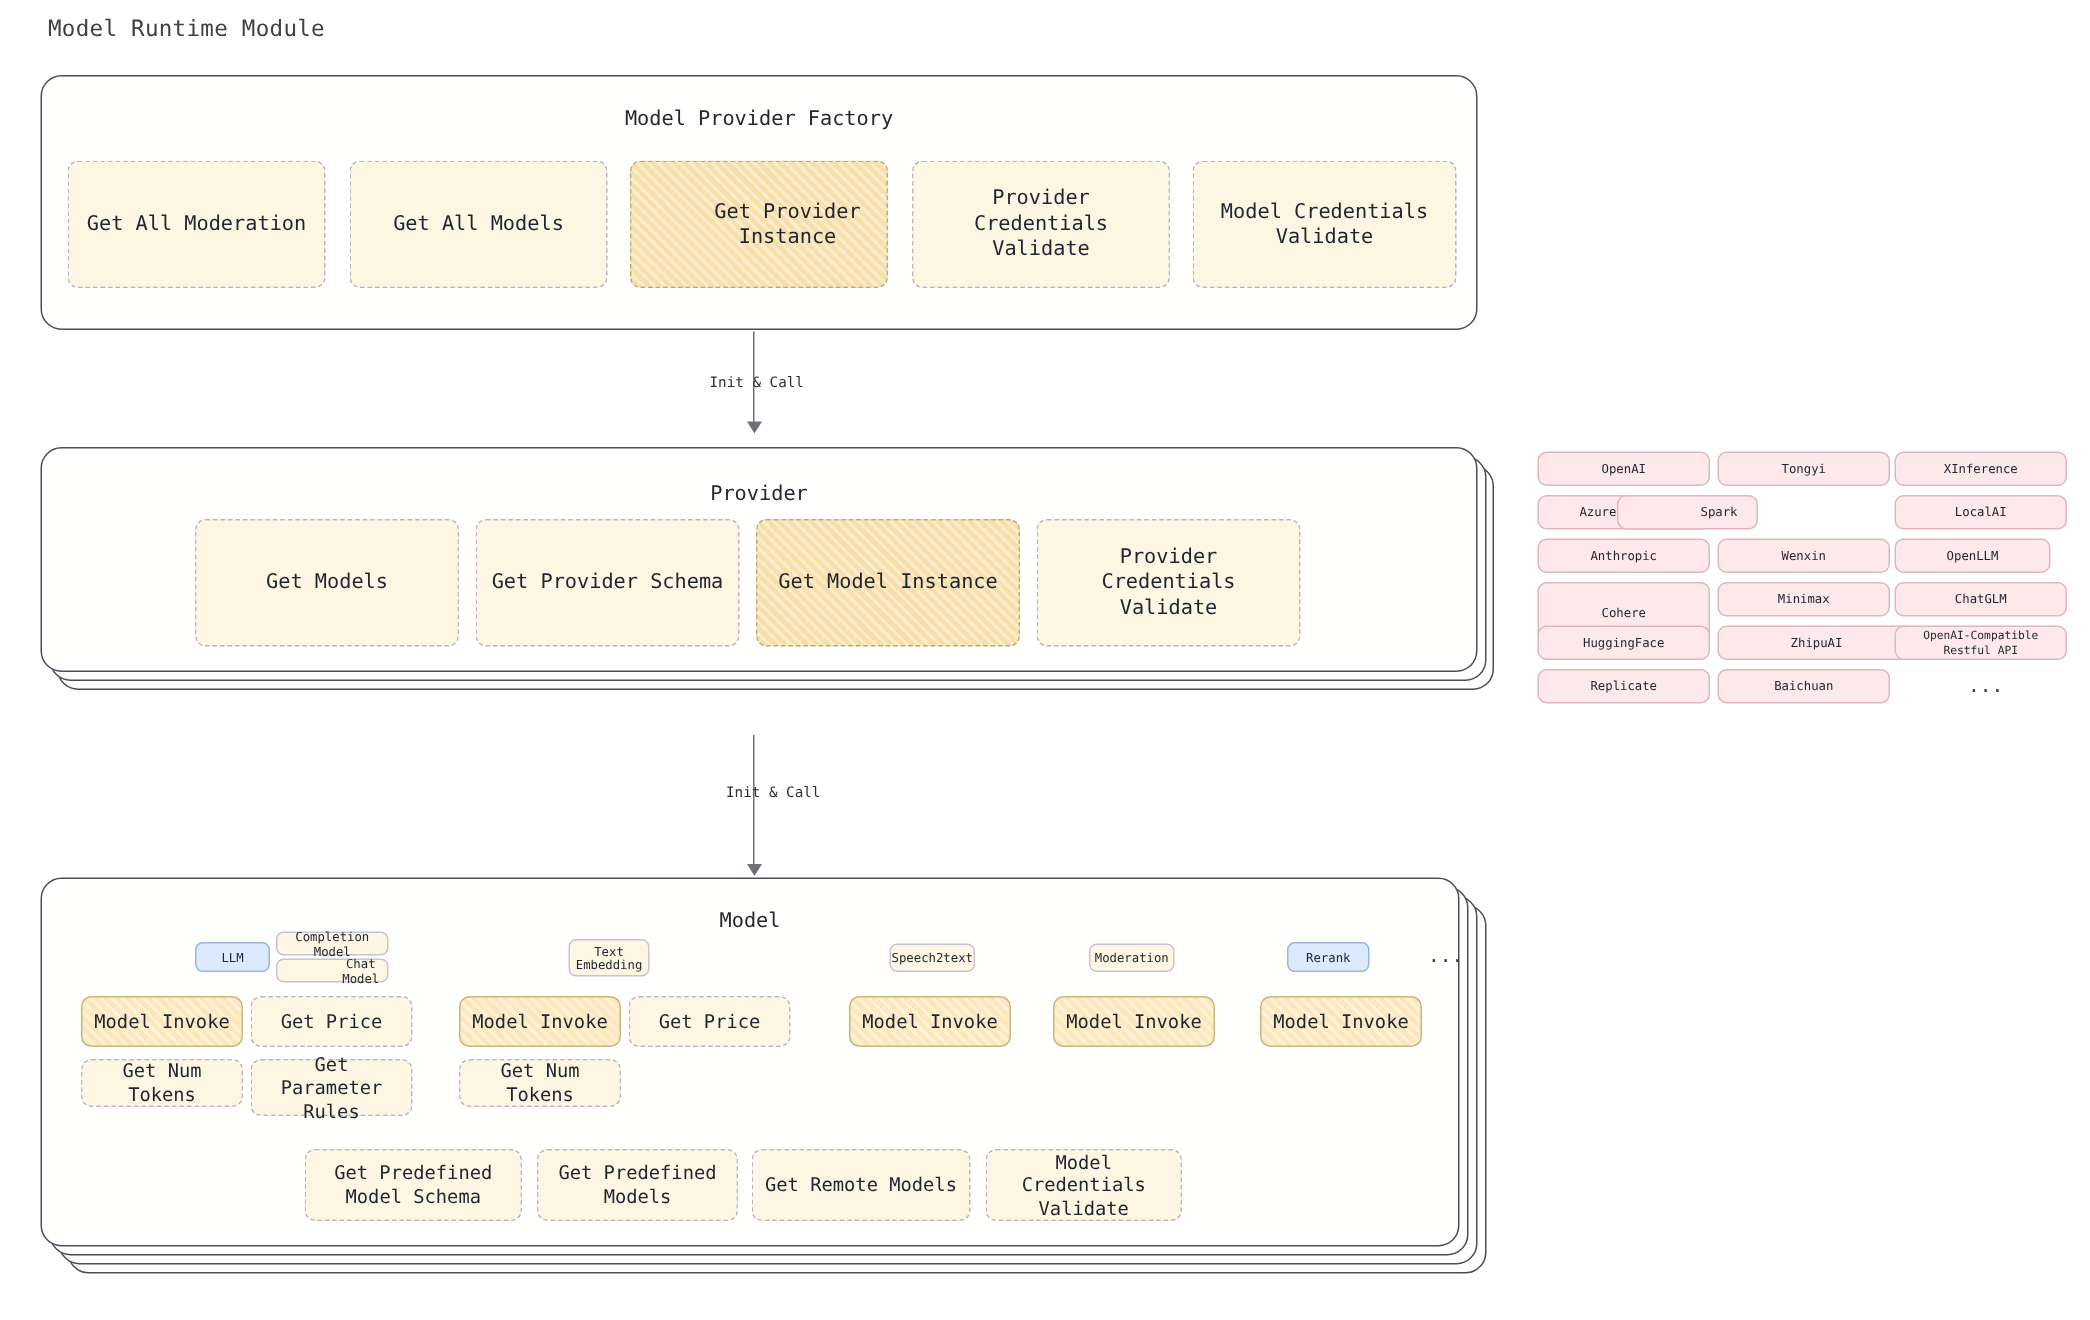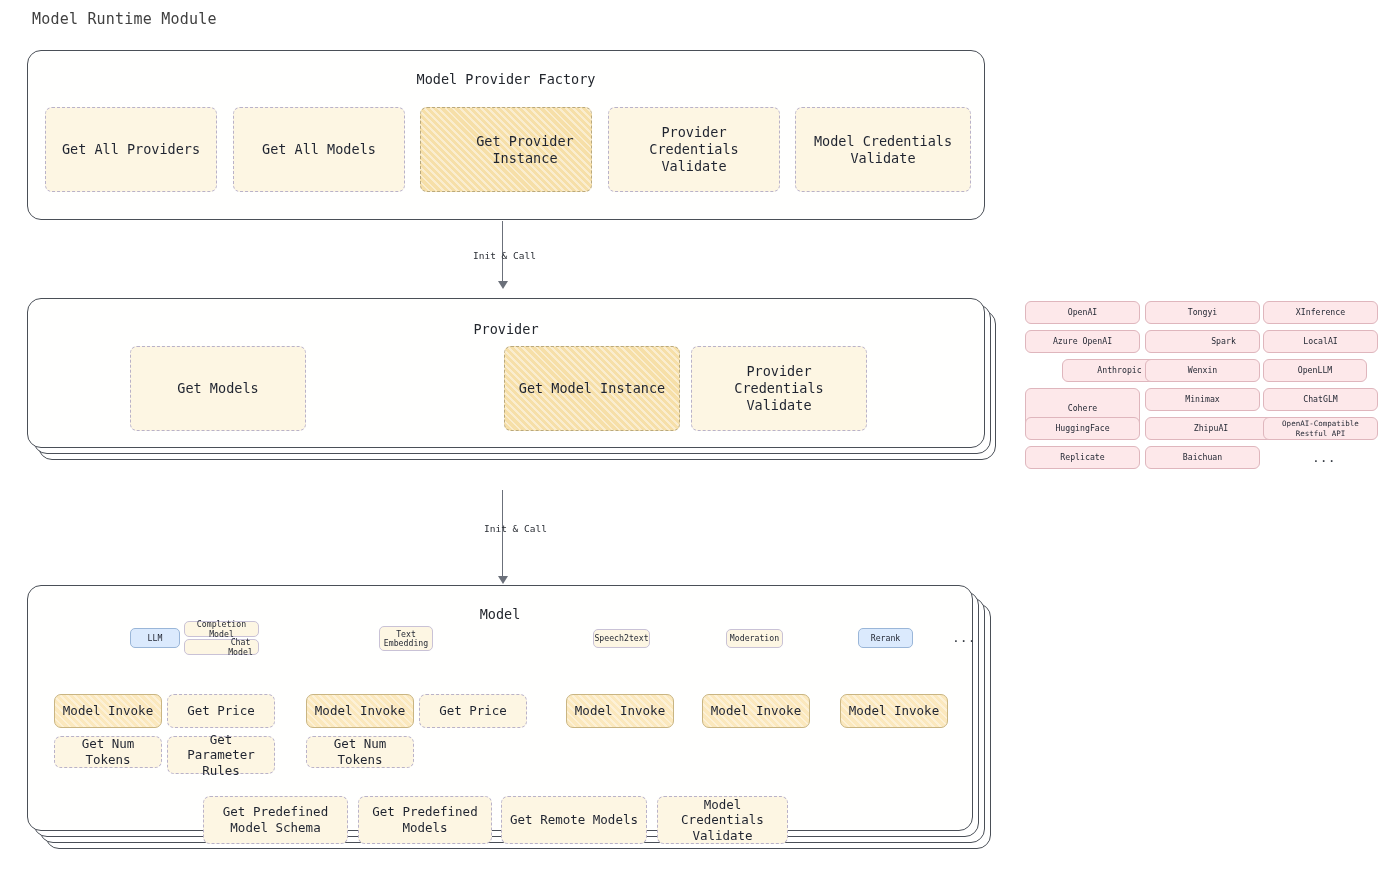--- a/index.html
+++ b/index.html
@@ -96,21 +96,21 @@
     border: 1px solid #dfb6bd;
     border-radius: 6px;
   }
   .n-mini {
     background: #fdf6e3;
     border: 1px solid #c9c2d6;
     border-radius: 5px;
   }
 
   .fs16 { font-size: 13.5px; }
-  .fs14 { font-size: 12.5px; margin-top: 30px; }
+  .fs14 { font-size: 12.5px; }
   .fs9  { font-size: 8.2px; }
 
   
   .arrow-line {
     position: absolute;
     width: 1.3px;
     background: #6b707a;
   }
   .arrow-head {
     position: absolute;
@@ -138,21 +138,21 @@
 
 <div class="canvas">
 
   <div class="page-title">Model Runtime Module</div>
 
   <div class="group" style="left:27px; top:50px; width:958px; height:170px;">
     <div class="group-title" style="top:20px;">Model Provider Factory</div>
   </div>
 
   <div class="node n-cream fs16" style="left:45px; top:107px; width:172px; height:85px;">
-    <span>Get All Providers</span>
+    <span>Get All Moderation</span>
   </div>
   <div class="node n-cream fs16" style="left:233px; top:107px; width:172px; height:85px;">
     <span>Get All Models</span>
   </div>
   <div class="node n-amber fs16" style="left:420px; top:107px; width:172px; height:85px;padding-left:44px;">
     <span>Get Provider Instance</span>
   </div>
   <div class="node n-cream fs16" style="left:608px; top:107px; width:172px; height:85px;">
     <span>Provider Credentials Validate</span>
   </div>
@@ -166,50 +166,53 @@
 
   <div class="stack" style="left:38px; top:310px; width:958px; height:150px;"></div>
   <div class="stack" style="left:33px; top:304px; width:958px; height:150px;"></div>
   <div class="group" style="left:27px; top:298px; width:958px; height:150px;">
     <div class="group-title" style="top:22px;">Provider</div>
   </div>
 
   <div class="node n-cream fs16" style="left:130px; top:346px; width:176px; height:85px;">
     <span>Get Models</span>
   </div>
+  <div class="node n-cream fs16" style="left:317px; top:346px; width:176px; height:85px;">
+    <span>Get Provider Schema</span>
+  </div>
   <div class="node n-amber fs16" style="left:504px; top:346px; width:176px; height:85px;">
     <span>Get Model Instance</span>
   </div>
   <div class="node n-cream fs16" style="left:691px; top:346px; width:176px; height:85px;">
     <span>Provider Credentials Validate</span>
   </div>
 
   <div class="node n-pink fs9" style="left:1025px; top:301px; width:115px; height:23px;">
     <span>OpenAI</span>
   </div>
   <div class="node n-pink fs9" style="left:1025px; top:330px; width:115px; height:23px;">
     <span>Azure OpenAI</span>
   </div>
-  <div class="node n-pink fs9" style="left:1025px; top:359px; width:115px; height:23px;margin-left:37px;">
+  <div class="node n-pink fs9" style="left:1025px; top:359px; width:115px; height:23px;">
     <span>Anthropic</span>
   </div>
   <div class="node n-pink fs9" style="left:1025px; top:388px; width:115px; height:41px;align-items:center;">
     <span>Cohere</span>
   </div>
   <div class="node n-pink fs9" style="left:1025px; top:417px; width:115px; height:23px;">
     <span>HuggingFace</span>
   </div>
   <div class="node n-pink fs9" style="left:1025px; top:446px; width:115px; height:23px;">
     <span>Replicate</span>
   </div>
 
   <div class="node n-pink fs9" style="left:1145px; top:301px; width:115px; height:23px;">
     <span>Tongyi</span>
   </div>
-  <div class="node n-pink fs9" style="left:1145px; top:330px; width:115px; height:23px;padding-left:48px;">
+  <div class="node n-pink fs9" style="left:1078px; top:330px; width:94px; height:23px;padding-left:48px;">
     <span>Spark</span>
   </div>
   <div class="node n-pink fs9" style="left:1145px; top:359px; width:115px; height:23px;">
     <span>Wenxin</span>
   </div>
   <div class="node n-pink fs9" style="left:1145px; top:388px; width:115px; height:23px;">
     <span>Minimax</span>
   </div>
   <div class="node n-pink fs9" style="left:1145px; top:417px; width:132px; height:23px;">
     <span>ZhipuAI</span>

